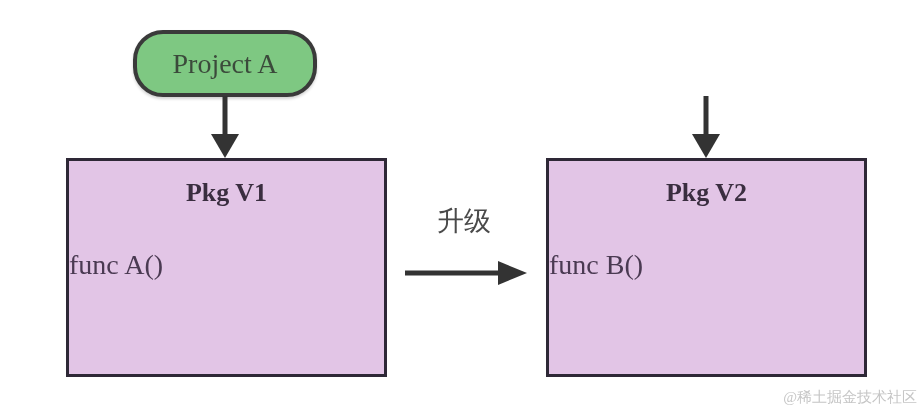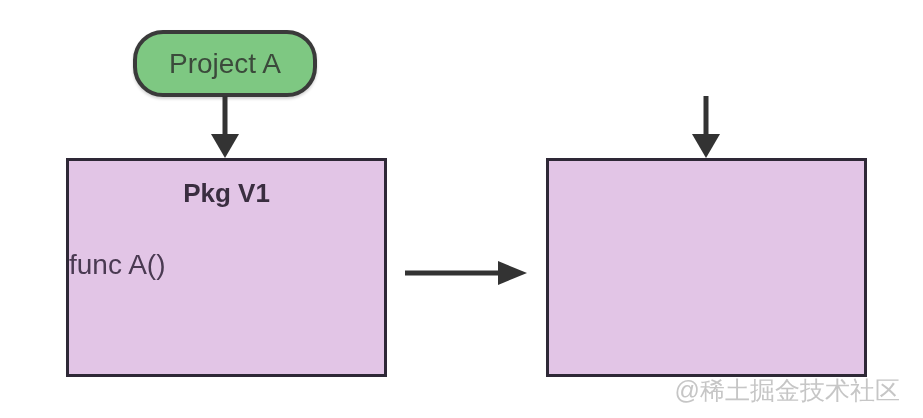--- a/index.html
+++ b/index.html
@@ -19,20 +19,21 @@
   body{
     font-family:"Liberation Sans", sans-serif;
     background:#fff;
   }
   .canvas{
     position:relative;
     width:923px;
     height:418px;
     background:var(--background);
     overflow:hidden;
+    font-family:Liberation Serif, serif;
   }
   .pill{
     position:absolute;
     width:184px;
     height:67px;
     box-sizing:border-box;
     background:var(--pill-fill);
     border:4px solid var(--pill-border);
     border-radius:30px;
     display:flex;
@@ -84,23 +85,23 @@
     position:absolute;
     left:403px;
     top:203px;
     width:122px;
     text-align:center;
     font-size:27px;
     color:var(--upgrade-text);
   }
   .watermark{
     position:absolute;
-    right:23px;
+    right:6px;
     bottom:11px;
-    font-size:25px;
+    font-size:15px;
     color:var(--watermark-text);
   }
 </style>
 </head>
 <body>
 
 <div class="canvas">
 
   <div class="pill project-a">
     <span>Project A</span>
@@ -116,22 +117,25 @@
     <line x1="20" y1="0" x2="20" y2="40"></line>
     <polygon points="6,38 34,38 20,62"></polygon>
   </svg>
 
   <div class="pkg-box pkg-a">
     <div class="pkg-title">Pkg V1</div>
     <div class="pkg-func">func A()</div>
   </div>
 
   <div class="pkg-box pkg-b">
+    <div class="pkg-title">Pkg V2</div>
+    <div class="pkg-func">func B()</div>
   </div>
 
+  <div class="upgrade-label">升级</div>
 
   <svg class="arrow-svg right-arrow" width="122" height="30" viewBox="0 0 122 30" aria-hidden="true">
     <line x1="0" y1="15" x2="95" y2="15"></line>
     <polygon points="93,3 93,27 122,15"></polygon>
   </svg>
 
   <div class="watermark">@稀土掘金技术社区</div>
 
 </div>
 

